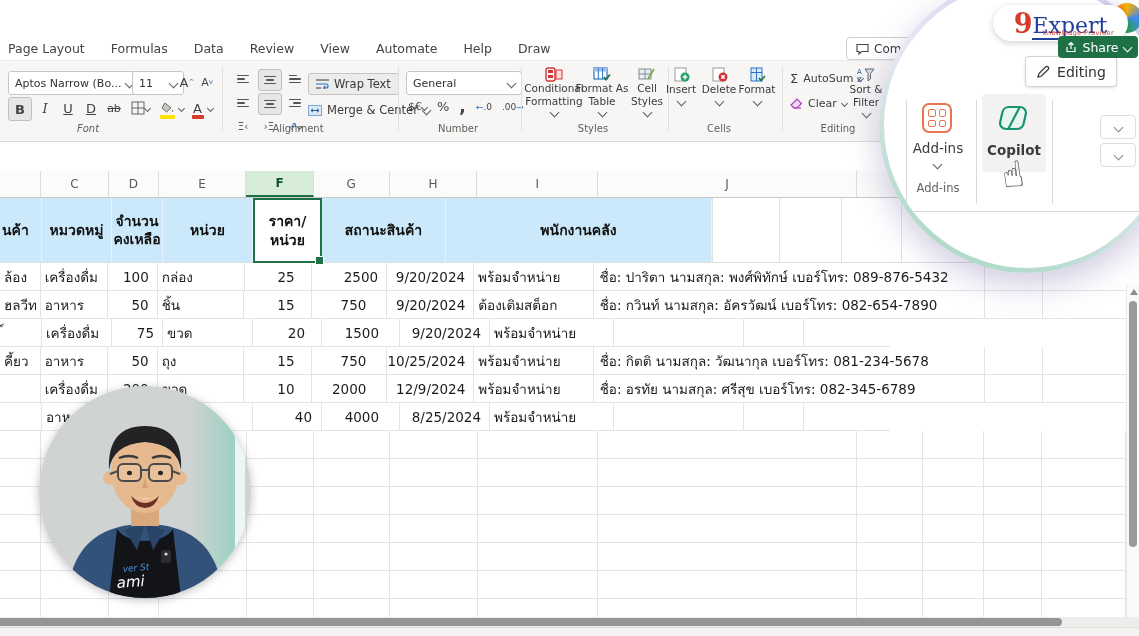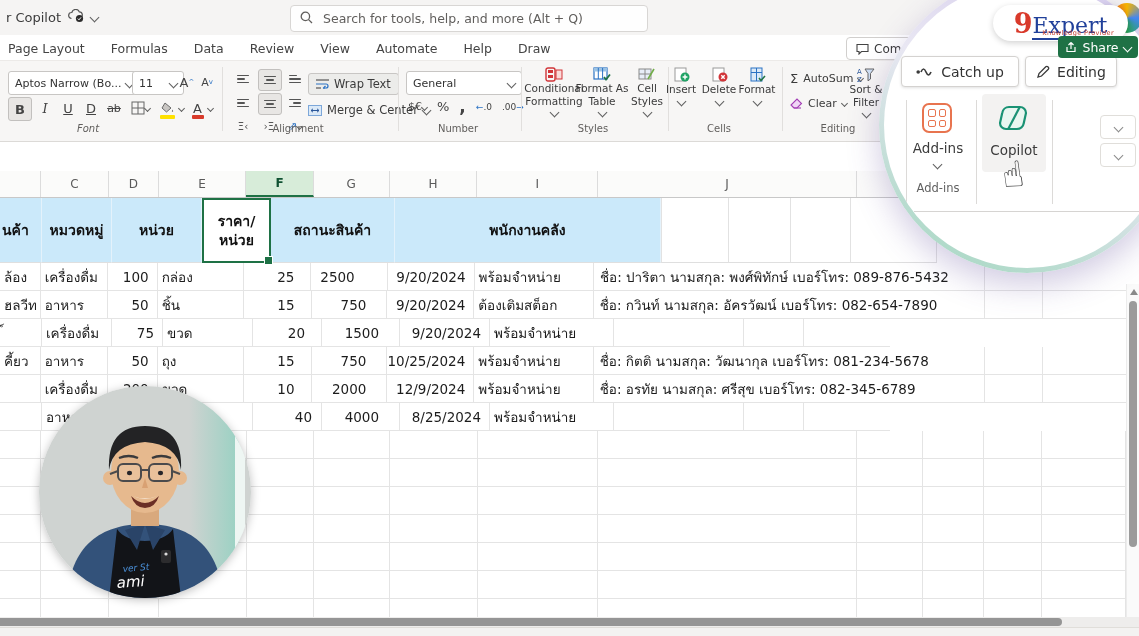--- a/index.html
+++ b/index.html
@@ -82,21 +82,21 @@
   .callout-in{position:absolute;left:5px;top:5px;width:286px;height:286px;border-radius:50%;background:#fff;overflow:hidden;}
   .co-btn{position:absolute;height:29px;background:#fff;border:1px solid #d4d2d0;border-radius:4px;box-shadow:0 1px 3px rgba(0,0,0,.12);
     display:flex;align-items:center;justify-content:center;gap:7px;font-size:14px;color:#333;}
   .co-sep{position:absolute;width:1px;background:#dcdad8;}
   .addins-icon{width:30px;height:30px;border:2px solid #e8744f;border-radius:7px;box-sizing:border-box;
     display:grid;grid-template-columns:1fr 1fr;gap:3px;padding:4px;}
   .addins-icon i{border:1.7px solid #e8744f;border-radius:2px;}
   .co-label{position:absolute;font-size:13.5px;color:#3b3b3b;text-align:center;}
   .co-group{position:absolute;font-size:11.5px;color:#616161;text-align:center;}
   .copilot-tile{position:absolute;width:64px;height:78px;background:#f3f2f1;border-radius:4px;
-    display:flex;flex-direction:column;align-items:center;padding-top:8px;box-sizing:border-box;gap:8px;}
+    display:flex;flex-direction:column;align-items:center;padding-top:8px;box-sizing:border-box;gap:8px;font-weight:bold;}
   .copilot-tile span{font-size:13.5px;color:#3b3b3b;}
   .hand{position:absolute;font-size:36px;color:#3c3c3c;transform:rotate(-8deg);text-shadow:0 0 2px #fff;}
   .co-hline{position:absolute;height:1px;background:#d6d4d2;}
   .pill-chev{position:absolute;width:34px;height:22px;background:#fff;border:1px solid #e0deda;border-radius:4px;z-index:60;
     display:flex;align-items:center;justify-content:center;}
   .pill-chev .chev{border-color:#8a8a8a;}
 
   
   .webcam{position:absolute;left:39px;top:386px;width:212px;height:212px;border-radius:50%;overflow:hidden;z-index:30;box-shadow:0 2px 10px rgba(0,0,0,.25);}
 
@@ -106,40 +106,20 @@
   .vscroll .thumb{position:absolute;left:2px;top:17px;width:8px;height:246px;background:#9b9b9b;border-radius:4px;}
   .hscroll{position:absolute;left:0;top:617px;width:1139px;height:10px;background:#eeedec;z-index:35;}
   .hscroll .thumb{position:absolute;left:0;top:1px;width:1062px;height:8px;background:#959595;border-radius:0 4px 4px 0;}
   .bottomstrip{position:absolute;left:0;top:627px;width:1139px;height:9px;background:#f3f2f1;border-top:1px solid #e0deda;z-index:35;}
 </style>
 </head>
 <body>
 
 <div class="app">
 
-  <div class="titlebar">
-    <div class="doc-title">
-      <span>r Copilot</span>
-      <span>
-        <svg width="18" height="14" viewBox="0 0 18 14">
-            <path d="M4.5 9.5a3 3 0 0 1 .3-6 4 4 0 0 1 7.6-.6 3 3 0 0 1 1 5.8" fill="none" stroke="#555" stroke-width="1.2"></path>
-            <circle cx="12.5" cy="9.5" r="3.6" fill="#2b2b2b"></circle>
-            <path d="M10.8 9.6l1.2 1.2 2-2.4" stroke="#fff" stroke-width="1" fill="none"></path>
-          </svg>
-      </span>
-      <span class="chev"></span>
-    </div>
-    <div class="search">
-      <svg width="13" height="13" viewBox="0 0 13 13">
-          <circle cx="5.4" cy="5.4" r="4.2" fill="none" stroke="#605e5c" stroke-width="1.3"></circle>
-          <line x1="8.6" y1="8.6" x2="12" y2="12" stroke="#605e5c" stroke-width="1.3"></line>
-        </svg>
-      <input type="text" placeholder="Search for tools, help, and more (Alt + Q)" style="">
-    </div>
-  </div>
 
   <div class="logo-orb"></div>
   <div class="logo-pill">
     <span class="logo-line">
       <span class="logo-9">9</span><span class="logo-name">Expert</span>
     </span>
     <span class="logo-tag">Knowledge Provider</span>
   </div>
 
   <div class="tabsrow">
@@ -413,38 +393,40 @@
       <div class="lcell" style="width:124px;">I</div>
       <div class="lcell" style="width:266px;">J</div>
       <div class="lcell" style="width:68px;"></div>
       <div class="lcell" style="width:62px;"></div>
       <div class="lcell" style="width:60px;"></div>
       <div class="lcell" style="width:86px;"></div>
     </div>
     <div class="hrow">
       <div class="hcell" style="width:42px;justify-content:flex-start;padding-left:2px;">นค้า</div>
       <div class="hcell" style="width:70px;">หมวดหมู่</div>
+      <div class="hcell" style="width:51px;">จำนวน
+คงเหลือ</div>
       <div class="hcell" style="width:90px;">หน่วย</div>
       <div class="hcell sel" style="width:69px;">ราคา/
 หน่วย</div>
       <div class="hcell" style="width:124px;">สถานะสินค้า</div>
       <div class="hcell" style="width:266px;">พนักงานคลัง</div>
       <div class="hcell plain" style="width:68px;border-left:1px solid #e2e2e2;"></div>
       <div class="hcell plain" style="width:62px;"></div>
       <div class="hcell plain" style="width:60px;"></div>
       <div class="hcell plain" style="width:86px;"></div>
     </div>
     <div id="data-rows">
         <div class="srow">
           <div class="scell" style="width: 42px;">ล้อง</div>
           <div class="scell" style="width: 70px;">เครื่องดื่ม</div>
           <div class="scell ar" style="width: 51px; padding-right: 8px;">100</div>
           <div class="scell" style="width: 90px;">กล่อง</div>
           <div class="scell ar" style="width: 69px; padding-right: 16px;">25</div>
-          <div class="scell ar" style="width: 78px; padding-right: 32px;">2500</div>
+          <div class="scell ar" style="width: 78px; padding-right: 8px;">2500</div>
           <div class="scell ar" style="width: 90px; padding-right: 8px;">9/20/2024</div>
           <div class="scell" style="width: 124px;">พร้อมจำหน่าย</div>
           <div class="scell jcell" style="width: 266px;">ชื่อ: ปาริตา นามสกุล: พงศ์พิทักษ์ เบอร์โทร: 089-876-5432</div>
           <div class="scell nr" style="width: 68px;"></div>
           <div class="scell" style="width: 62px;"></div>
           <div class="scell" style="width: 60px;"></div>
           <div class="scell nr" style="width: 86px;"></div>
         </div>
         <div class="srow">
           <div class="scell" style="width: 42px;">ฮลวีท</div>
@@ -661,27 +643,20 @@
       <ellipse cx="90.5" cy="87" rx="2.6" ry="2.2" fill="#26262a"></ellipse>
         <ellipse cx="121.5" cy="87" rx="2.6" ry="2.2" fill="#26262a"></ellipse>
       <path d="M106 92l-3 10h6z" fill="#d9a173"></path>
       <path d="M92 110q14 14 28 0-4 12-14 12t-14-12z" fill="#6b2f26"></path>
       <path d="M94 110q12 6 24 0-12 5-24 0z" fill="#fff"></path>
     </svg>
   </div>
 
   <div class="callout">
     <div class="callout-in">
-      <div class="co-btn" style="left:17px;top:74px;width:116px;">
-        <svg width="18" height="12" viewBox="0 0 18 12">
-            <circle cx="2.2" cy="6" r="1.8" fill="#3b3b3b"></circle>
-            <path d="M5 6q2.5-6 5 0t5 0" fill="none" stroke="#3b3b3b" stroke-width="1.7"></path>
-          </svg>
-        <span>Catch up</span>
-      </div>
       <div class="co-btn" style="left:141px;top:74px;width:90px;">
         <svg width="14" height="14" viewBox="0 0 14 14">
             <path d="M2 12l1-3.5L9.8 1.7a1.4 1.4 0 0 1 2 0l.5.5a1.4 1.4 0 0 1 0 2L5.5 11z" fill="none" stroke="#3b3b3b" stroke-width="1.3"></path>
           </svg>
         <span>Editing</span>
       </div>
       <div class="co-sep" style="left:22px;top:118px;height:104px;"></div>
       <div class="abs" style="left:38px;top:121px;">
         <span class="addins-icon">
             <i></i>

